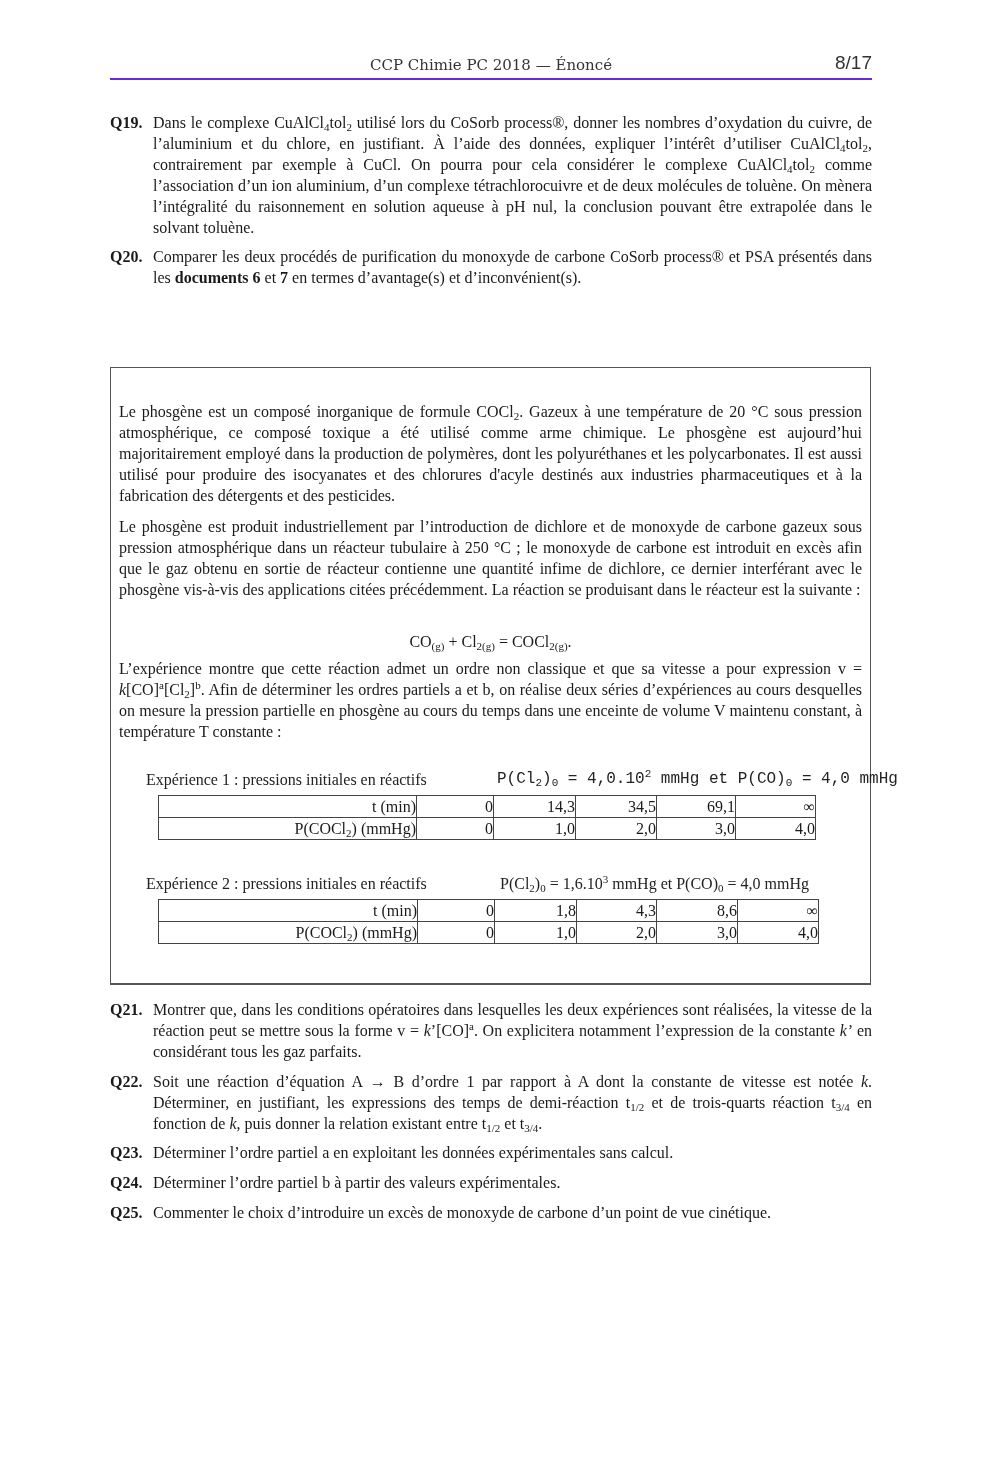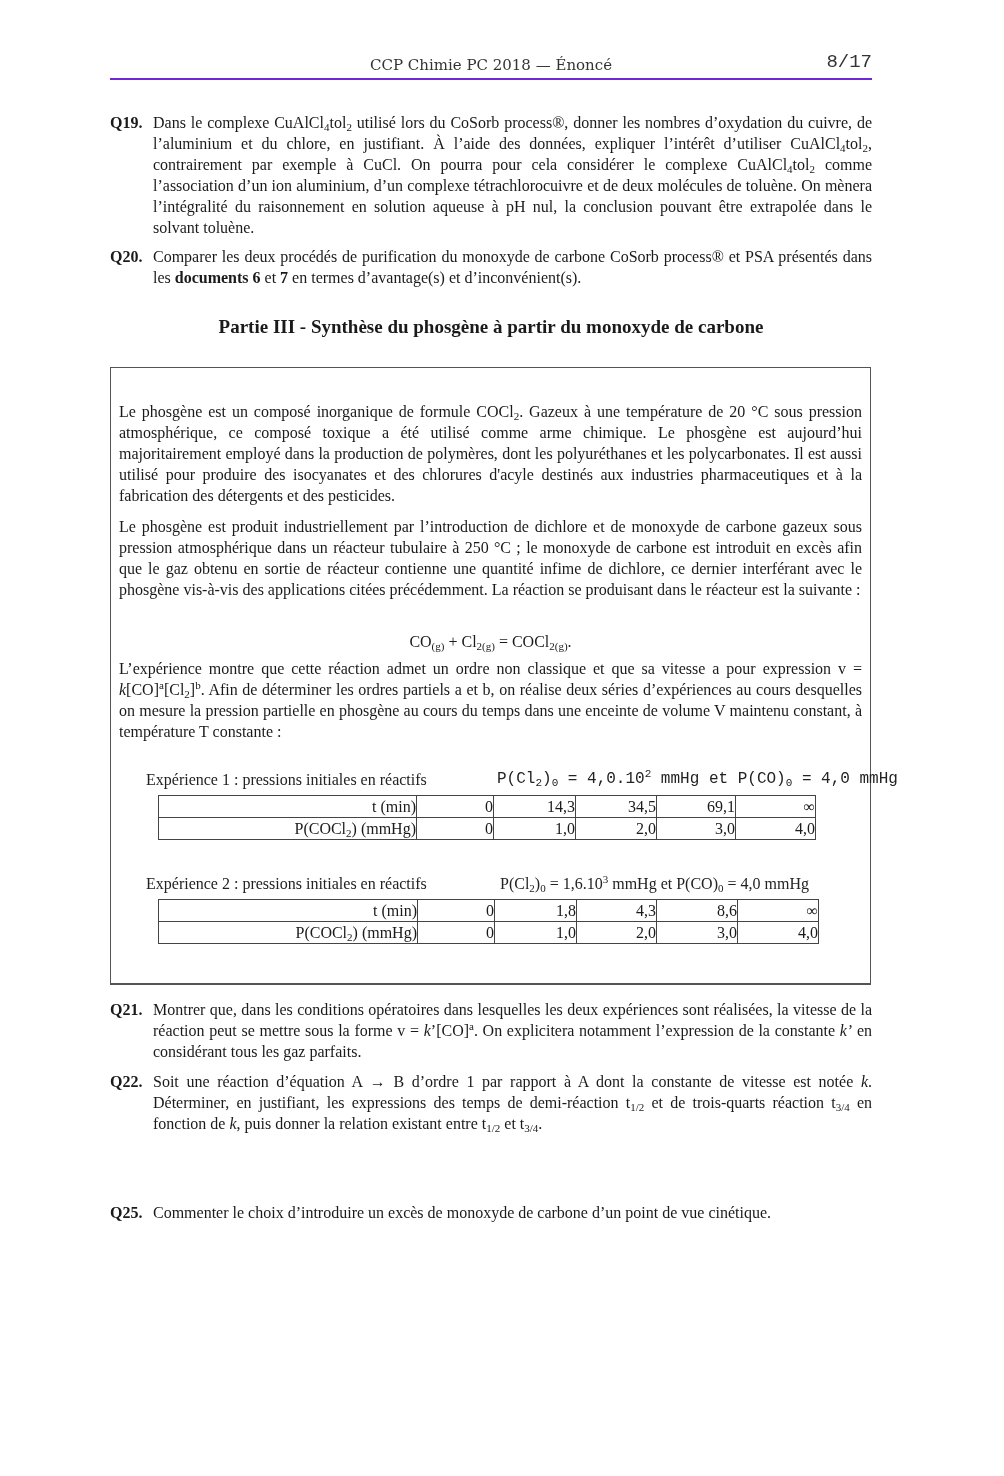--- a/index.html
+++ b/index.html
@@ -17,21 +17,21 @@
   .header {
     position: absolute; left: 110px; top: 52px; width: 762px; height: 28px;
     border-bottom: 2px solid #6d28d9;
   }
   .header-title {
     position: absolute; left: 0; right: 0; top: 3px; text-align: center;
     font-family: "DejaVu Serif", serif; font-size: 15px; color: #333;
   }
   .header-page {
     position: absolute; right: 0; top: 0;
-    font-family: Liberation Mono, monospace; font-size: 19px; color: #333;
+    font-family: Liberation Sans, sans-serif; font-size: 19px; color: #333;
   }
 
   
   .question {
     position: absolute; left: 110px; width: 762px;
     text-align: justify;
   }
   .q-num {
     position: absolute; left: 0; top: 0; font-weight: bold; width: 44px;
   }
@@ -87,21 +87,20 @@
   <div class="question" style="top:112px;">
     <span class="q-num">Q19.</span>
     <div class="q-body"><span>Dans le complexe CuAlCl</span><sub>4</sub><span>tol</span><sub>2</sub><span> utilisé lors du CoSorb process®, donner les nombres d’oxydation du cuivre, de l’aluminium et du chlore, en justifiant. À l’aide des données, expliquer l’intérêt d’utiliser CuAlCl</span><sub>4</sub><span>tol</span><sub>2</sub><span>, contrairement par exemple à CuCl. On pourra pour cela considérer le complexe CuAlCl</span><sub>4</sub><span>tol</span><sub>2</sub><span> comme l’association d’un ion aluminium, d’un complexe tétrachlorocuivre et de deux molécules de toluène. On mènera l’intégralité du raisonnement en solution aqueuse à pH nul, la conclusion pouvant être extrapolée dans le solvant toluène.</span></div>
   </div>
 
   <div class="question" style="top:246px;">
     <span class="q-num">Q20.</span>
     <div class="q-body"><span>Comparer les deux procédés de purification du monoxyde de carbone CoSorb process® et PSA présentés dans les </span><b>documents 6</b><span> et </span><b>7</b><span> en termes d’avantage(s) et d’inconvénient(s).</span></div>
   </div>
 
-  <div class="part-title">Partie III - Synthèse du phosgène à partir du monoxyde de carbone</div>
 
   <div class="doc-box">
 
     <div class="doc-p" style="top:33px;"><span>Le phosgène est un composé inorganique de formule COCl</span><sub>2</sub><span>. Gazeux à une température de 20 °C sous pression atmosphérique, ce composé toxique a été utilisé comme arme chimique. Le phosgène est aujourd’hui majoritairement employé dans la production de polymères, dont les polyuréthanes et les polycarbonates. Il est aussi utilisé pour produire des isocyanates et des chlorures d'acyle destinés aux industries pharmaceutiques et à la fabrication des détergents et des pesticides.</span></div>
 
     <div class="doc-p" style="top:148px;">Le phosgène est produit industriellement par l’introduction de dichlore et de monoxyde de carbone gazeux sous pression atmosphérique dans un réacteur tubulaire à 250 °C ; le monoxyde de carbone est introduit en excès afin que le gaz obtenu en sortie de réacteur contienne une quantité infime de dichlore, ce dernier interférant avec le phosgène vis-à-vis des applications citées précédemment. La réaction se produisant dans le réacteur est la suivante :</div>
 
     <div class="eq" style="top:263px;"><span>CO</span><sub>(g)</sub><span> + Cl</span><sub>2(g)</sub><span> = COCl</span><sub>2(g)</sub><span>.</span></div>
 
     <div class="doc-p" style="top:290px;"><span>L’expérience montre que cette réaction admet un ordre non classique et que sa vitesse a pour expression v = </span><i>k</i><span>[CO]</span><sup>a</sup><span>[Cl</span><sub>2</sub><span>]</span><sup>b</sup><span>. Afin de déterminer les ordres partiels a et b, on réalise deux séries d’expériences au cours desquelles on mesure la pression partielle en phosgène au cours du temps dans une enceinte de volume V maintenu constant, à température T constante :</span></div>
@@ -158,20 +157,28 @@
   <div class="question" style="top:999px;">
     <span class="q-num">Q21.</span>
     <div class="q-body"><span>Montrer que, dans les conditions opératoires dans lesquelles les deux expériences sont réalisées, la vitesse de la réaction peut se mettre sous la forme v = </span><i>k</i><span>’[CO]</span><sup>a</sup><span>. On explicitera notamment l’expression de la constante </span><i>k’</i><span> en considérant tous les gaz parfaits.</span></div>
   </div>
 
   <div class="question" style="top:1071px;">
     <span class="q-num">Q22.</span>
     <div class="q-body"><span>Soit une réaction d’équation A → B d’ordre 1 par rapport à A dont la constante de vitesse est notée </span><i>k</i><span>. Déterminer, en justifiant, les expressions des temps de demi-réaction t</span><sub>1/2</sub><span> et de trois-quarts réaction t</span><sub>3/4</sub><span> en fonction de </span><i>k</i><span>, puis donner la relation existant entre t</span><sub>1/2</sub><span> et t</span><sub>3/4</sub><span>.</span></div>
   </div>
 
+  <div class="question" style="top:1142px;">
+    <span class="q-num">Q23.</span>
+    <div class="q-body">Déterminer l’ordre partiel a en exploitant les données expérimentales sans calcul.</div>
+  </div>
 
+  <div class="question" style="top:1172px;">
+    <span class="q-num">Q24.</span>
+    <div class="q-body">Déterminer l’ordre partiel b à partir des valeurs expérimentales.</div>
+  </div>
 
   <div class="question" style="top:1202px;">
     <span class="q-num">Q25.</span>
     <div class="q-body">Commenter le choix d’introduire un excès de monoxyde de carbone d’un point de vue cinétique.</div>
   </div>
 
 </div>
 
 </body></html>

